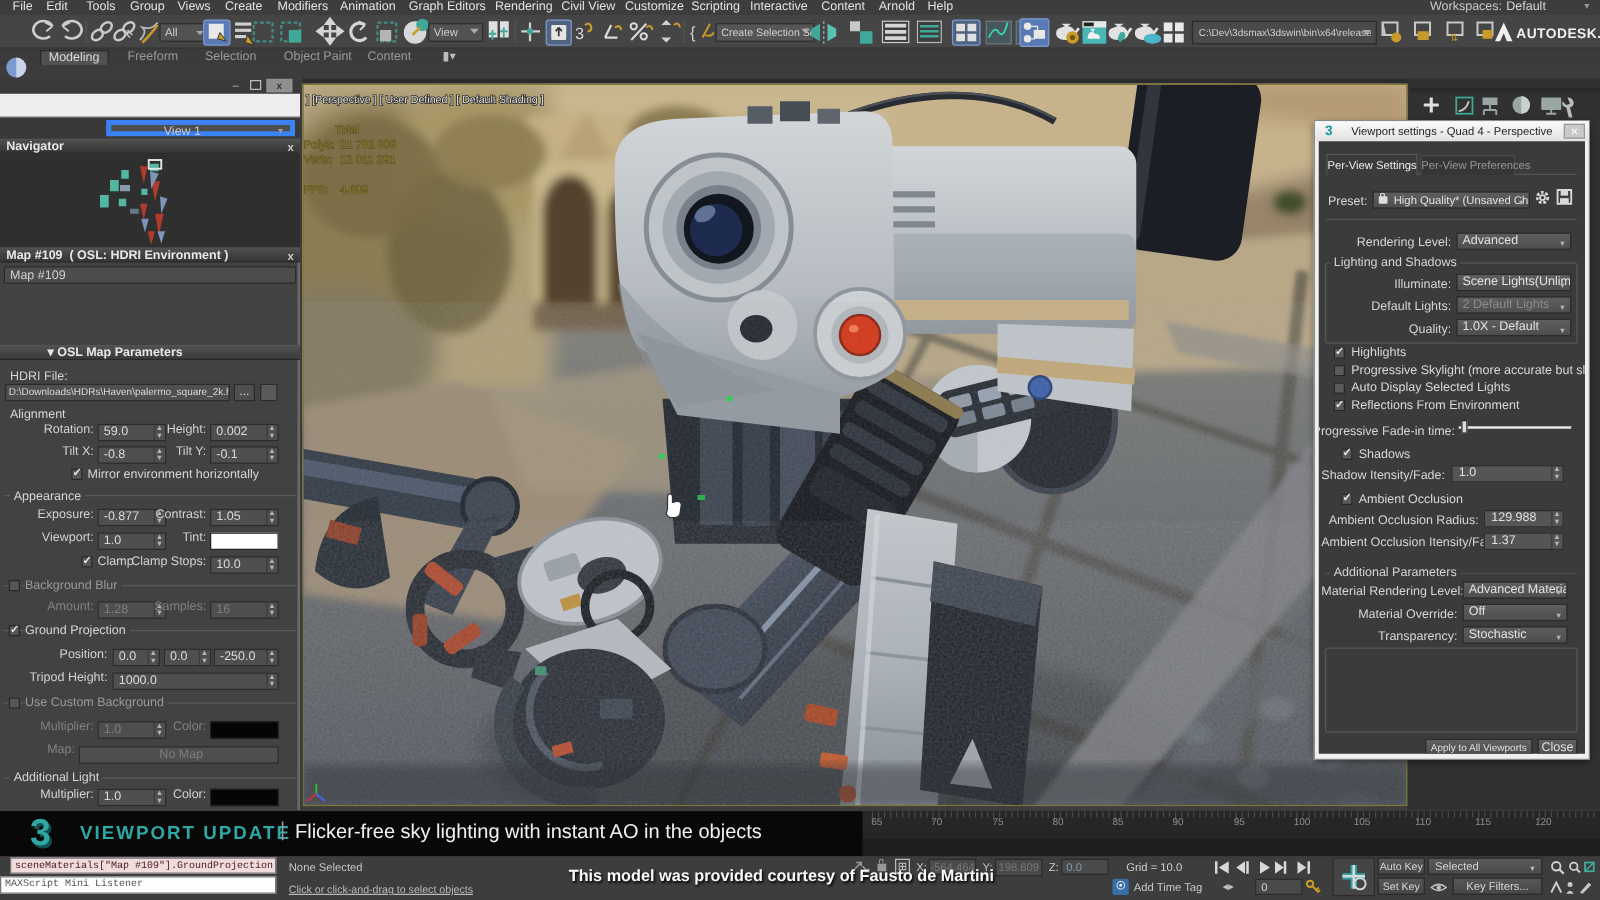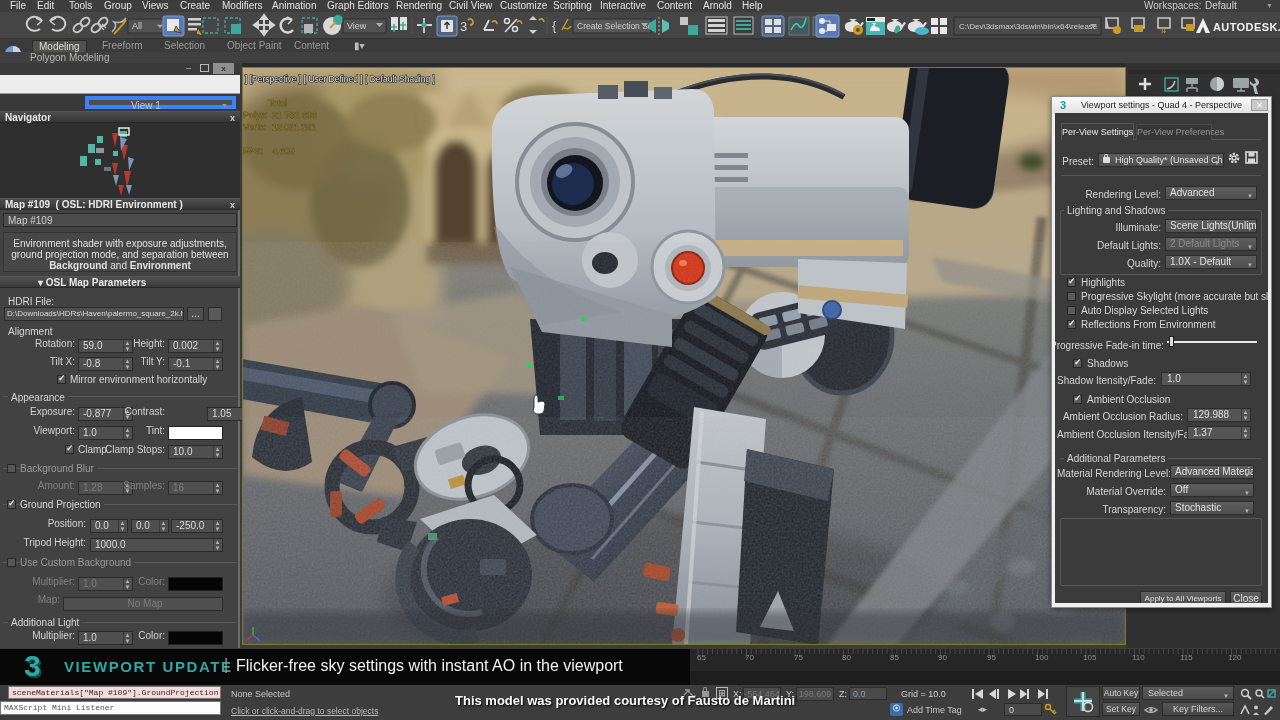--- a/index.html
+++ b/index.html
@@ -262,23 +262,20 @@
 <span class="tab" style="left:96px">Freeform</span>
 <span class="tab" style="left:158px">Selection</span>
 <span class="tab" style="left:221px">Object Paint</span>
 <span class="tab" style="left:288px">Content</span>
 <span class="tab" style="left:348px;color:#bbb">▮▾</span>
 </div>
 <svg class="abs" style="left:2px;top:44px;" width="22" height="20" viewBox="0 0 22 20">
 <circle cx="11" cy="10" r="8" fill="#7d9ad0"></circle>
       <path d="M11,2 a8,8 0 0 1 0,16 z" fill="#c8d4e8"></path>
 </svg>
-<div class="abs" id="pmrow">
-      <span style="position:absolute;left:30px;top:0;line-height:12px;">Polygon Modeling</span>
-    </div>
 <div class="abs" id="lpanel">
 <div class="abs winbtns">
 <span style="position:absolute;left:186px;top:1px;width:10px;height:10px;color:#bbb;font-size:9px;line-height:9px;">–</span>
 <span style="position:absolute;left:200px;top:1px;width:9px;height:8px;border:1px solid #bbb;"></span>
 <span style="position:absolute;left:213px;top:0px;width:21px;height:11px;background:#8f8f8f;color:#333;text-align:center;font-size:8px;line-height:11px;font-weight:bold;">x</span>
 </div>
 <div class="abs whitestrip"></div>
 <div class="abs viewrow">
         <div class="abs viewdd">View 1<span style="position:absolute;right:4px;top:0;font-size:7px;color:#999;">▼</span></div>
       </div>
@@ -306,21 +303,20 @@
 <path d="M128 34 l6 2 l-5 12 z"></path>
             <path d="M126 62 l6 0 l-3 10 z"></path>
 </g>
 <rect x="119" y="5" width="10" height="7" fill="none" stroke="#e8e8e8" stroke-width="1.5"></rect>
 <rect x="96" y="25" width="8" height="5" fill="#8899aa"></rect>
 <rect x="104" y="44" width="7" height="4" fill="#667788"></rect>
 </svg>
 </div>
 <div class="abs phead" style="left:0;top:135px;"><span style="margin-left:5px;">Map #109&nbsp;&nbsp;( OSL: HDRI Environment )</span><span class="x">x</span></div>
 <div class="abs mapfield">Map #109</div>
-<div class="abs descbox">Environment shader with exposure adjustments,<br>ground projection mode, and separation between<br><b>Background</b> and <b>Environment</b></div>
 <div class="abs phead" style="left:0;top:213px;background:linear-gradient(#505050,#3a3a3a);padding-left:32px;"><span style="margin-left:6px;">▾&nbsp;OSL Map Parameters</span></div>
 <span class="abs" style="left:8px;top:233px;">HDRI File:</span>
 <div class="fld" style="left:4px;top:244px;width:180px;font-size:8px;padding-left:2px;overflow:hidden;white-space:nowrap;">D:\Downloads\HDRs\Haven\palermo_square_2k.hdr</div>
 <div class="fld" style="left:187px;top:244px;width:17px;text-align:center;padding-left:0;">...</div>
 <div class="fld" style="left:208px;top:244px;width:14px;background:#5a5a5a;"></div>
 <span class="abs" style="left:8px;top:263px;">Alignment</span>
 <span class="lbl" style="left:5px;top:275px;width:70px;">Rotation:</span>
 <div class="fld" style="left:78px;top:276px;width:55px;"><span>59.0</span><span class="sp">▲<br>▼</span></div>
 <span class="lbl" style="left:95px;top:275px;width:70px;">Height:</span>
 <div class="fld" style="left:168px;top:276px;width:55px;"><span>0.002</span><span class="sp">▲<br>▼</span></div>
@@ -328,21 +324,21 @@
 <div class="fld" style="left:78px;top:294px;width:55px;"><span>-0.8</span><span class="sp">▲<br>▼</span></div>
 <span class="lbl" style="left:95px;top:293px;width:70px;">Tilt Y:</span>
 <div class="fld" style="left:168px;top:294px;width:55px;"><span>-0.1</span><span class="sp">▲<br>▼</span></div>
 <span class="cb chk" style="left:57px;top:312px;"></span>
 <span class="abs" style="left:70px;top:311px;">Mirror environment horizontally</span>
 <div class="grp" style="left:3px;top:333px;width:234px;"></div>
 <span class="abs" style="left:8px;top:329px;background:#424242;padding:0 3px;">Appearance</span>
 <span class="lbl" style="left:5px;top:343px;width:70px;">Exposure:</span>
 <div class="fld" style="left:78px;top:344px;width:55px;"><span>-0.877</span><span class="sp">▲<br>▼</span></div>
 <span class="lbl" style="left:95px;top:343px;width:70px;">Contrast:</span>
-<div class="fld" style="left:168px;top:344px;width:55px;margin-left:39px;"><span>1.05</span><span class="sp">▲<br>▼</span></div>
+<div class="fld" style="left:168px;top:344px;width:55px;"><span>1.05</span><span class="sp">▲<br>▼</span></div>
 <span class="lbl" style="left:5px;top:362px;width:70px;">Viewport:</span>
 <div class="fld" style="left:78px;top:363px;width:55px;"><span>1.0</span><span class="sp">▲<br>▼</span></div>
 <span class="lbl" style="left:125px;top:362px;width:40px;">Tint:</span>
 <div class="swatch" style="left:168px;top:363px;width:55px;background:#fff;"></div>
 <span class="cb chk" style="left:65px;top:382px;"></span>
 <span class="abs" style="left:78px;top:381px;">Clamp</span>
 <span class="lbl" style="left:95px;top:381px;width:70px;">Clamp Stops:</span>
 <div class="fld" style="left:168px;top:382px;width:55px;"><span>10.0</span><span class="sp">▲<br>▼</span></div>
 <div class="grp" style="left:3px;top:405px;width:234px;"></div>
 <span class="cb" style="left:7px;top:401px;"></span>
@@ -862,21 +858,21 @@
         <span style="position:absolute;left:490px;top:4px;color:#8e8e8e;font-size:8px;">115</span>
         <span style="position:absolute;left:538px;top:4px;color:#8e8e8e;font-size:8px;">120</span>
       </div>
 <div id="bannerL"></div>
 <svg style="position:absolute;left:24px;top:3px;" width="34" height="31" viewBox="0 0 34 31">
 <text x="2" y="26" font-family="Liberation Sans,sans-serif" font-size="30" font-weight="bold" fill="#134e4e">3</text>
 <text x="0" y="24" font-family="Liberation Sans,sans-serif" font-size="30" font-weight="bold" fill="#2fa8a5">3</text>
 </svg>
 <span style="position:absolute;left:64px;top:9px;color:#2fa8a5;font-size:15px;font-weight:bold;letter-spacing:1.6px;">VIEWPORT UPDATE</span>
 <span style="position:absolute;left:224px;top:7px;color:#9a9a9a;font-size:16px;">|</span>
-<span style="position:absolute;left:236px;top:8px;color:#f2f2f2;font-size:16px;">Flicker-free sky settings with instant AO in the viewport</span>
+<span style="position:absolute;left:236px;top:8px;color:#f2f2f2;font-size:16px;">Flicker-free sky lighting with instant AO in the objects</span>
 </div>
 <div class="abs" id="statusbar">
 <div class="pinkfld" style="left:8px;top:1px;width:213px;height:13px;">sceneMaterials["Map #109"].GroundProjection =</div>
 <div class="pinkfld" style="left:0px;top:16px;width:221px;height:14px;background:#fdfdfd;color:#555;">MAXScript Mini Listener</div>
 <span style="position:absolute;left:231px;top:4px;color:#c5c5c5;">None Selected</span>
 <span style="position:absolute;left:231px;top:21px;color:#b8b8b8;font-size:8.5px;text-decoration:underline;">Click or click-and-drag to select objects</span>
 <svg style="position:absolute;left:683px;top:3px;" width="14" height="12" viewBox="0 0 14 12">
         <path d="M2,2 h4 v3 M6,2 l-5,5 M8,10 h4 v-3 M12,10 l-5,-5" stroke="#999" stroke-width="1.3" fill="none"></path>
       </svg>
 <span style="position:absolute;left:702px;top:6px;width:7px;height:6px;background:#999;"></span>

